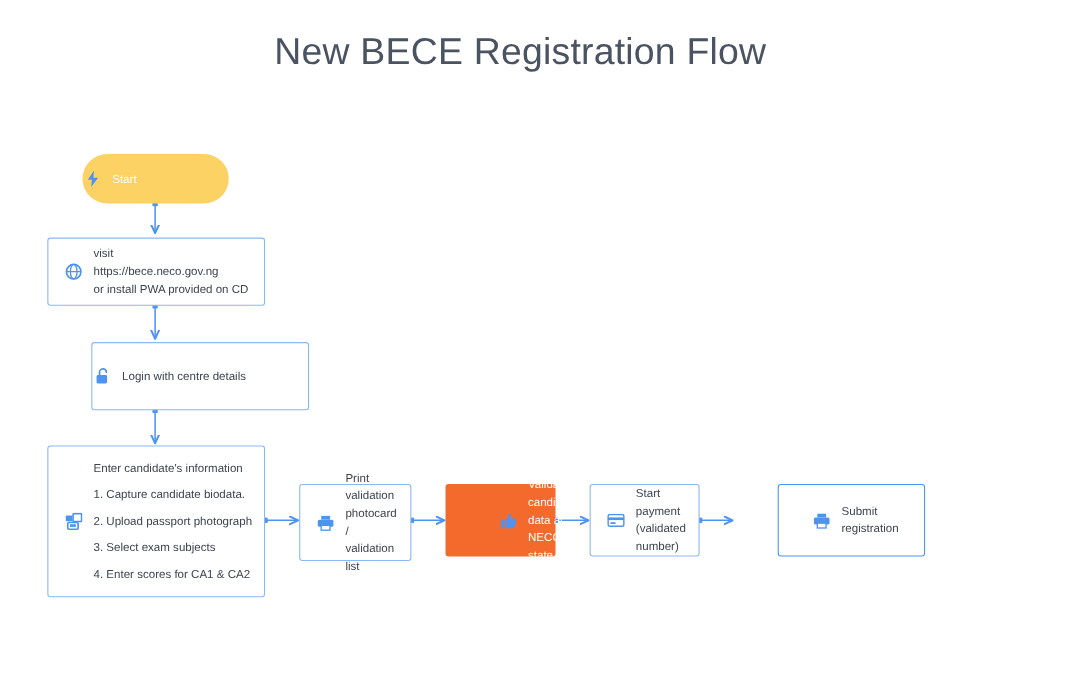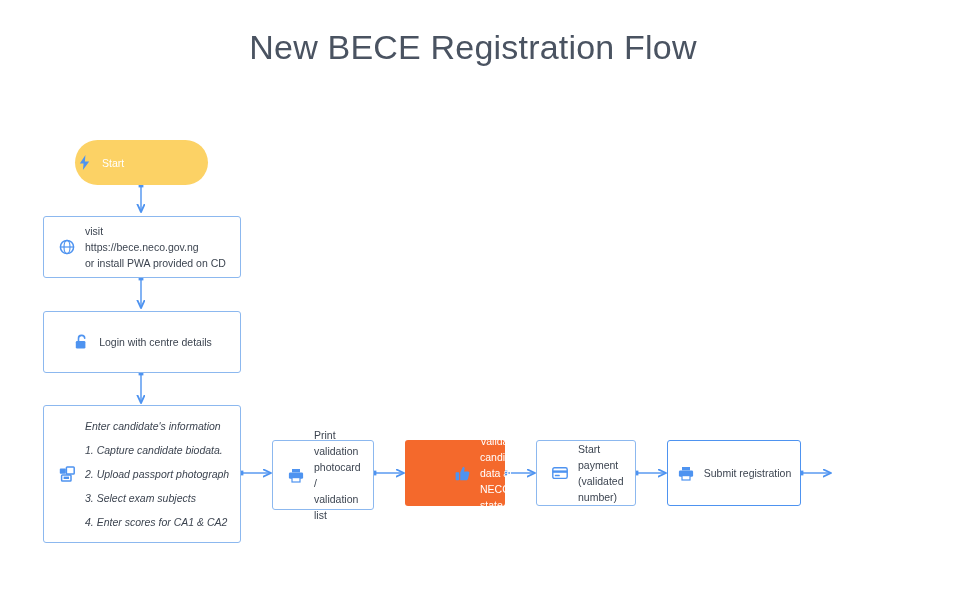--- a/index.html
+++ b/index.html
@@ -74,28 +74,27 @@
     justify-content: center;
   }
   .pill-done .txt { color: #ffffff; font-size: 10.5px; }
   .box-orange {
     background: #f4692c;
     border: none;
     border-radius: 3px;
   }
   .box-orange .txt { color: #ffffff; }
 
-  .center-txt { justify-content: center; }
+  .center-txt { justify-content: flex-start; margin-left: 40px; }
   .lines-node { padding-left: 14px; padding-right: 8px; }
   .lines-node .txt { line-height: 16px; }
 
   .biodata {
     align-items: center;
     padding-left: 14px;
-    font-style: italic;
   }
   .biodata .txt { line-height: 24px; font-size: 10.5px; }
 
   svg.conn {
     position: absolute;
     left: 0; top: 0;
     width: 975px;
     height: 612px;
     z-index: 1;
     pointer-events: none;
@@ -221,21 +220,21 @@
       <svg width="16" height="13" viewBox="0 0 16 13">
         <rect x="0.8" y="0.8" width="14.4" height="10.6" rx="1.6" fill="none" stroke="#4e93f0" stroke-width="1.4"></rect>
         <rect x="0.8" y="3.4" width="14.4" height="2.4" fill="#4e93f0"></rect>
         <rect x="2.8" y="7.8" width="5" height="1.5" rx="0.6" fill="#4e93f0"></rect>
       </svg>
     </span>
     <span class="txt">Start payment
 (validated number)</span>
   </div>
 
-  <div class="node proc proc-strong center-txt" style="left:667px; top:440px; width:134px; height:66px;">
+  <div class="node proc proc-strong center-txt" style="left:667px; top:440px; width:134px; height:66px;padding-left:30px;">
     <span class="ico">
       <svg width="16" height="15" viewBox="0 0 16 15">
         <rect x="4" y="1" width="8" height="3.4" fill="#4e93f0"></rect>
         <rect x="0.9" y="4.4" width="14.2" height="6.4" rx="1.4" fill="#4e93f0"></rect>
         <rect x="4" y="9.6" width="8" height="4.4" fill="#ffffff" stroke="#4e93f0" stroke-width="1.2"></rect>
       </svg>
     </span>
     <span class="txt">Submit registration</span>
   </div>
 

